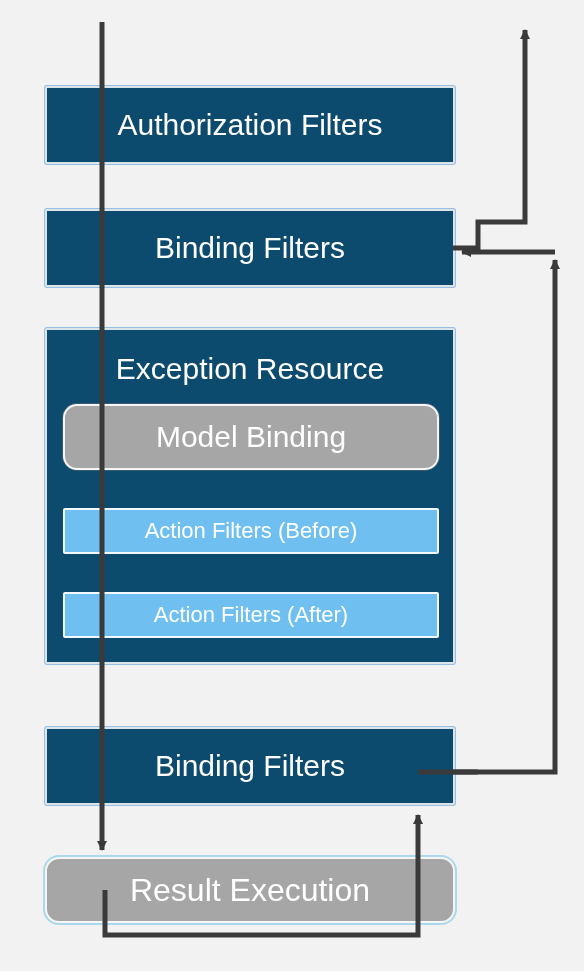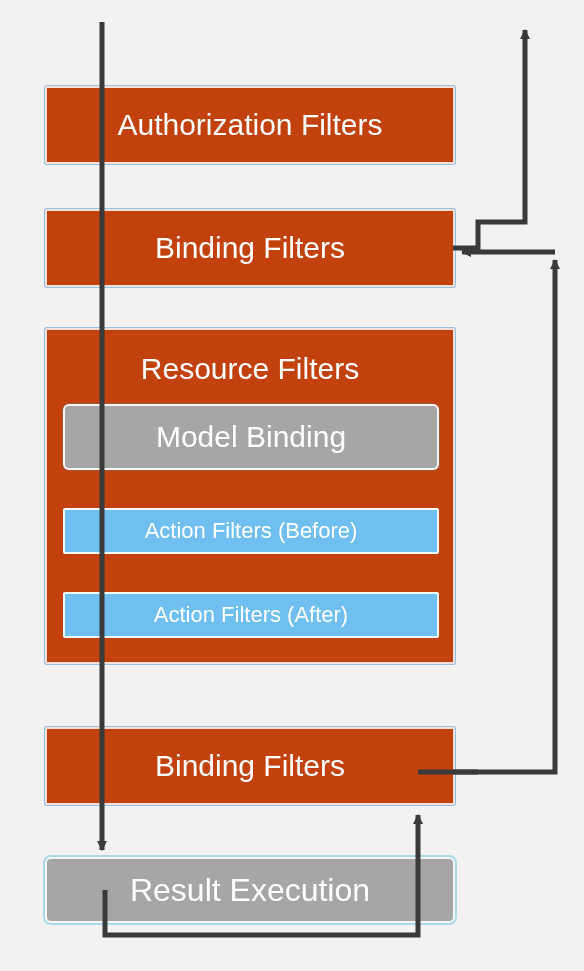--- a/index.html
+++ b/index.html
@@ -14,35 +14,35 @@
   }
   .box {
     position: absolute;
     box-sizing: border-box;
     display: flex;
     align-items: center;
     justify-content: center;
     text-align: center;
   }
   .blue-box {
-    background: #c2410c;
+    background: #0c4a6e;
     border: 2px solid rgba(255,255,255,0.85);
     box-shadow: 0 0 0 1px rgba(91,155,213,0.6);
     color: #ffffff;
     font-size: 30px;
     font-weight: 300;
     border-radius: 2px;
   }
   .gray-box {
     background: #a6a6a6;
     border: 2px solid rgba(255,255,255,0.9);
     box-shadow: 0 0 0 1px rgba(120,120,120,0.4);
     color: #ffffff;
     font-weight: 300;
-    border-radius: 6px;
+    border-radius: 14px;
   }
   .light-blue-box {
     background: #6fbff0;
     border: 2px solid rgba(255,255,255,0.9);
     color: #ffffff;
     font-size: 22px;
     font-weight: 400;
     border-radius: 2px;
   }
   .container-title {
@@ -69,21 +69,21 @@
 
 <div class="box blue-box" style="left:45px; top:86px; width:410px; height:78px;">
   <span>Authorization Filters</span>
 </div>
 
 <div class="box blue-box" style="left:45px; top:209px; width:410px; height:78px;">
   <span>Binding Filters</span>
 </div>
 
 <div class="box blue-box" style="left:45px; top:328px; width:410px; height:336px; display:block;">
-  <div class="container-title">Resource Filters</div>
+  <div class="container-title">Exception Resource</div>
 
   <div class="box gray-box" style="left:16px; top:74px; width:376px; height:66px; font-size:30px;">
     <span>Model Binding</span>
   </div>
 
   <div class="box light-blue-box" style="left:16px; top:178px; width:376px; height:46px;">
     <span>Action Filters  (Before)</span>
   </div>
   <div class="box light-blue-box" style="left:16px; top:262px; width:376px; height:46px;">
     <span>Action Filters  (After)</span>

